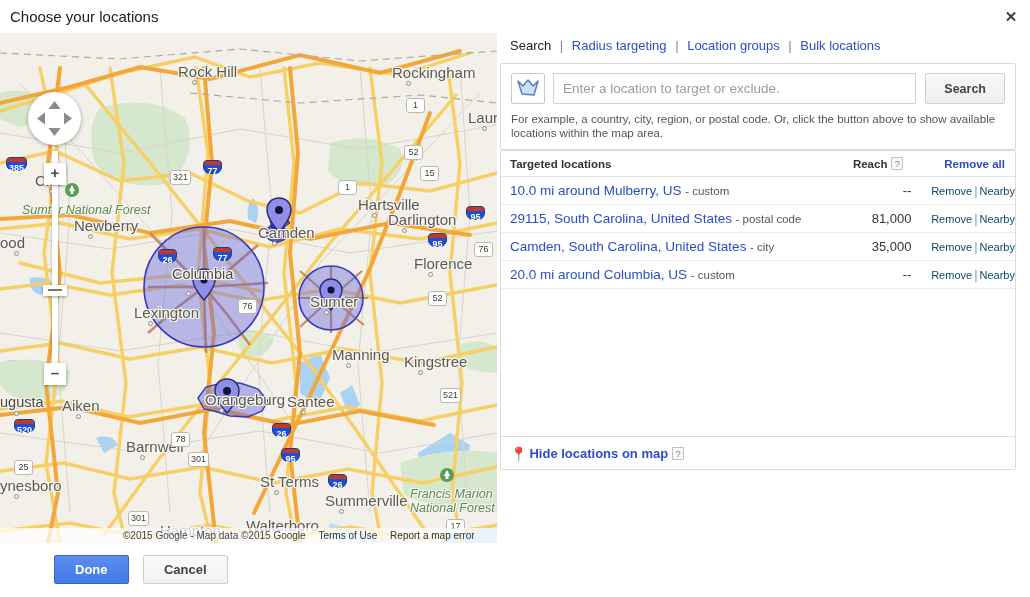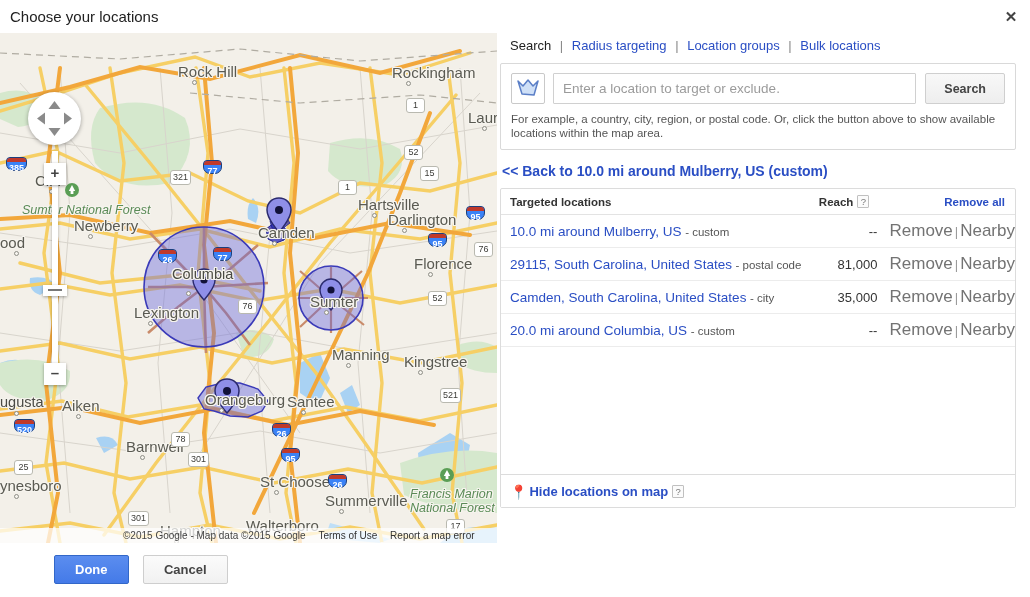--- a/index.html
+++ b/index.html
@@ -46,21 +46,21 @@
   }
 
   
   .shield {
     position:absolute; font-size:9px; text-align:center; line-height:13px;
     height:15px; min-width:19px; padding:0 2px; color:#3c3c38;
     background:#fff; border:1px solid #b9b9b0; border-radius:3px;
     font-family:"Liberation Sans", sans-serif;
   }
   .shield.i {
-    background:#3b82f6; color:#fff; border:1px solid #1c3f7d;
+    background:#1d4ed8; color:#fff; border:1px solid #1c3f7d;
     border-radius:4px 4px 7px 7px; line-height:14px; font-weight:bold;
     padding-top:3px; height:14px;
   }
   .shield.i::before {
     content:""; position:absolute; left:0; top:0; right:0; height:4px;
     background:#c0392b; border-radius:3px 3px 0 0;
   }
 
   
   .pan-ctrl {
@@ -149,21 +149,21 @@
   table.loc th.act { text-align:right; padding-right:10px; }
   table.loc th.act a { color:#2a4ec4; text-decoration:none; cursor:pointer; }
   table.loc td {
     font-size:13px; padding:6px 0 6px 9px; border-bottom:1px solid #ececec;
     vertical-align:middle;
   }
   td.name a { color:#2a4ec4; text-decoration:none; cursor:pointer; font-size:13.5px; }
   td.name .type { color:#555; font-size:11.5px; }
   td.reach { text-align:right; padding-right:18px; color:#333; font-size:12.5px; white-space:nowrap;}
   td.act { text-align:right; padding-right:10px; white-space:nowrap; }
-  td.act a { color:#737373; text-decoration:none; font-size:17px; cursor:pointer; }
+  td.act a { color:#0c4a6e; text-decoration:none; font-size:11px; cursor:pointer; }
   td.act .bar { color:#999; padding:0 2px; }
 
   .qmark {
     display:inline-block; width:12px; height:13px; line-height:12px;
     border:1px solid #c0c0c0; border-radius:1px; background:#fbfbfb;
     font-size:9.5px; color:#777; text-align:center; margin-left:4px;
     vertical-align:1px; cursor:pointer; font-weight:normal;
   }
 
   .panel-foot {
@@ -360,21 +360,21 @@
         <div class="map-label big" style="left: 0px; top: 361px;">ugusta</div>
         <div class="city-dot" style="left: 14px; top: 378px;"></div>
         <div class="map-label med" style="left: 205px; top: 358px;">Orangeburg</div>
         <div class="city-dot" style="left: 219px; top: 375px;"></div>
         <div class="map-label med" style="left: 287px; top: 360px;">Santee</div>
         <div class="city-dot" style="left: 301px; top: 377px;"></div>
         <div class="map-label med" style="left: 126px; top: 405px;">Barnwell</div>
         <div class="city-dot" style="left: 140px; top: 422px;"></div>
         <div class="map-label med" style="left: 0px; top: 444px;">ynesboro</div>
         <div class="city-dot" style="left: 14px; top: 461px;"></div>
-        <div class="map-label med" style="left: 260px; top: 440px;">St Choose</div>
+        <div class="map-label med" style="left: 260px; top: 440px;">St Terms</div>
         <div class="city-dot" style="left: 274px; top: 457px;"></div>
         <div class="map-label med" style="left: 325px; top: 459px;">Summerville</div>
         <div class="city-dot" style="left: 339px; top: 476px;"></div>
         <div class="map-label forest" style="left: 410px; top: 454px;">Francis Marion</div>
         <div class="map-label forest" style="left: 410px; top: 468px;">National Forest</div>
         <div class="map-label med" style="left: 160px; top: 489px;">Hampton</div>
         <div class="city-dot" style="left: 174px; top: 506px;"></div>
         <div class="map-label med" style="left: 246px; top: 484px;">Walterboro</div>
         <div class="city-dot" style="left: 260px; top: 501px;"></div>
         <div class="map-label big" style="left: 370px; top: 508px;">Charleston</div>
@@ -447,21 +447,20 @@
           <svg width="32" height="29" viewBox="0 0 32 29">
             <path d="M6 7 L10 20 L22 21 L26 7 L21 12 L16 6 L11 12 Z" fill="#cfe0f7" stroke="#5b7fc7" stroke-width="1.5" stroke-linejoin="round"></path>
           </svg>
         </div>
         <input class="search-input" type="text" placeholder="Enter a location to target or exclude." style="">
         <button class="search-btn">Search</button>
       </div>
       <div class="hint">For example, a country, city, region, or postal code. Or, click the button above to show available locations within the map area.</div>
     </div>
 
-    <a class="back-link">&lt;&lt; Back to 10.0 mi around Mulberry, US (custom)</a>
 
     <div class="tbl-box">
       <table class="loc">
         <thead>
           <tr>
             <th>
               <span>Targeted locations</span>
             </th>
             <th class="reach">
               <span>Reach</span><span class="qmark">?</span>

